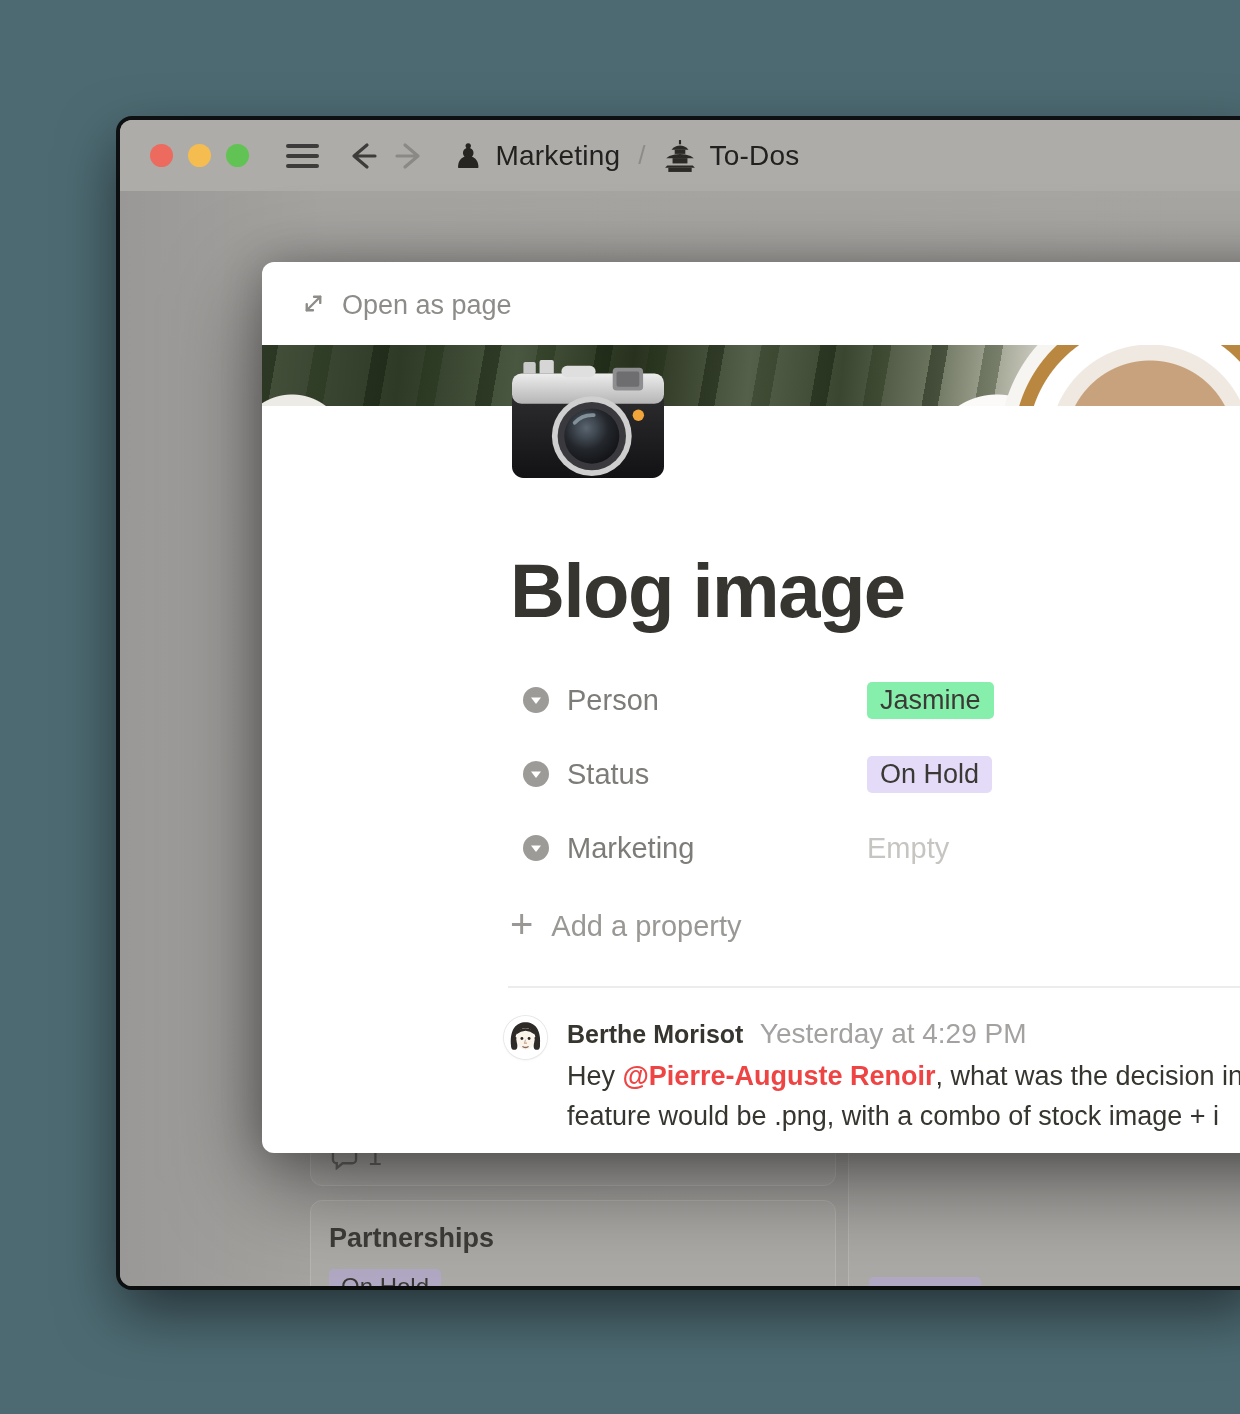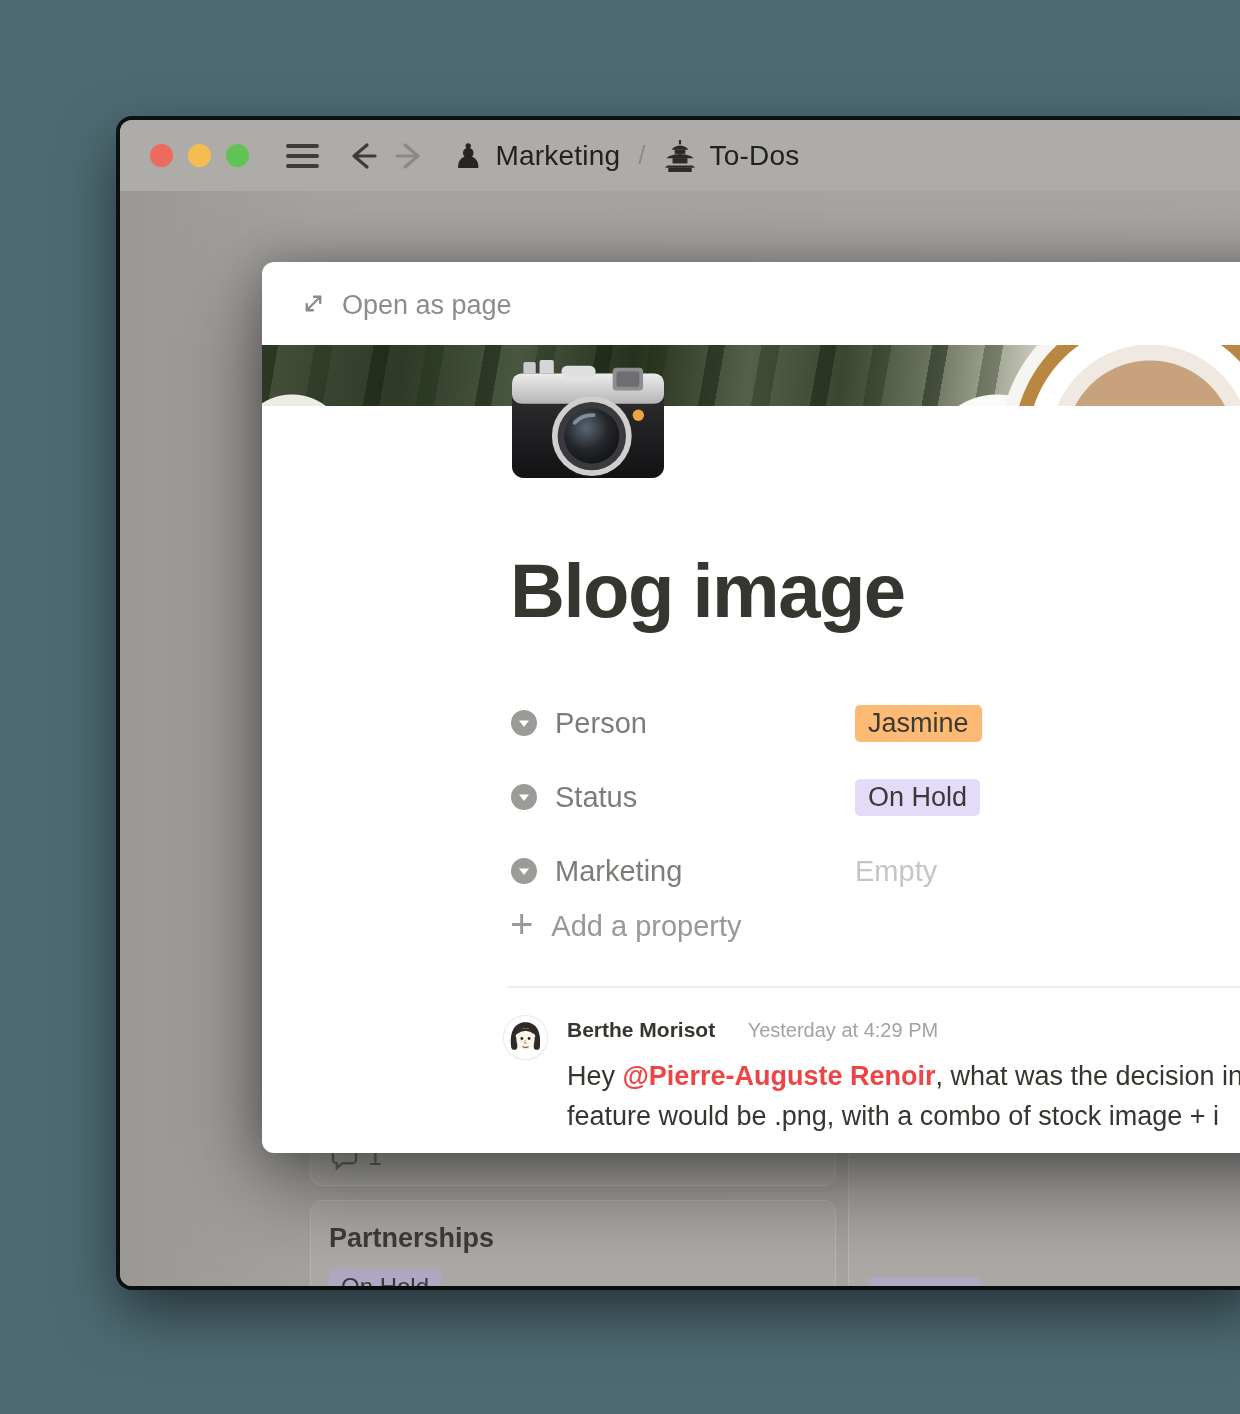--- a/index.html
+++ b/index.html
@@ -54,37 +54,37 @@
     background-image:
       radial-gradient(circle at 888px 100px, #C7A27C 0 84px, #EFE9E1 85px 100px, #FFFFFF 101px 122px, #B9873F 123px 136px, #F7F5F1 137px 150px, rgba(255,255,255,0) 151px),
       radial-gradient(circle at 735px 120px, #FBFAF8 0 70px, rgba(255,255,255,0) 71px),
       radial-gradient(circle at 30px 105px, #EDEBE6 0 55px, rgba(255,255,255,0) 56px),
       repeating-linear-gradient(100deg, rgba(16,26,10,0.45) 0 16px, rgba(16,26,10,0) 16px 52px, rgba(30,44,18,0.35) 52px 70px, rgba(16,26,10,0) 70px 110px),
       linear-gradient(96deg,#44503A 0%,#2E3A26 12%,#4A5740 22%,#27311D 32%,#55604A 42%,#3A4630 50%,#6E7660 58%,#ADAF9F 64%,#EFEDE8 70%,#FFFFFF 78%,#FFFFFF 100%);
   }
   .camera{position:absolute;left:250px;top:98px;}
   .page-title{position:absolute;left:248px;top:285px;font-size:76px;font-weight:700;
     letter-spacing:-1.5px;color:#373530;}
-  .props{position:absolute;left:248px;top:420px;margin-top:23px;}
+  .props{position:absolute;left:260px;top:420px;}
   .prop-row{display:flex;align-items:center;height:36px;margin-bottom:38px;cursor:pointer;}
   .prop-row .plabel{font-size:29px;color:#7E7C78;margin-left:17px;width:300px;}
   .tag{display:inline-block;font-size:27px;color:#3B3935;padding:3px 13px;border-radius:5px;}
-  .tag-beige{background:#fdba74;}
+  .tag-beige{background:#86efac;}
   .tag-purple{background:#E3DBF8;}
   .empty-value{font-size:29px;color:#C7C5C2;}
   .addprop{position:absolute;left:248px;top:646px;display:flex;align-items:center;gap:18px;cursor:pointer;}
   .addprop .plus{font-size:40px;color:#9A9895;font-weight:300;line-height:1;margin-top:-4px;}
   .addprop .txt{font-size:29px;color:#9A9895;}
   .divider{position:absolute;left:246px;top:724px;right:0;height:2px;background:#ECECEA;}
   .comment{position:absolute;left:242px;top:752px;right:0;}
   .avatar{position:absolute;left:0;top:2px;width:43px;height:43px;border-radius:50%;
     background:#fff;box-shadow:0 0 0 1px #E8E8E6, 0 1px 3px rgba(0,0,0,0.08);overflow:hidden;}
   .c-head{position:absolute;left:63px;top:4px;white-space:nowrap;}
-  .c-author{font-size:21px;font-weight:700;color:#37352F;text-align:right;}
-  .c-time{font-size:20px;color:#A4A2A0;margin-left:28px;}
+  .c-author{font-size:25px;font-weight:700;color:#37352F;text-align:right;}
+  .c-time{font-size:28px;color:#A4A2A0;margin-left:12px;}
   .c-body{position:absolute;left:63px;top:42px;font-size:27px;line-height:40px;color:#37352F;white-space:nowrap;}
   .mention{color:#ef4444;font-weight:bold;}
 
   .icon-stroke{stroke:#3E3C3A;stroke-width:3.2;fill:none;stroke-linecap:round;stroke-linejoin:round;}
   .icon-stroke.dim{stroke:#8B8986;}
 </style>
 </head>
 <body>
 
 <div id="stage">

